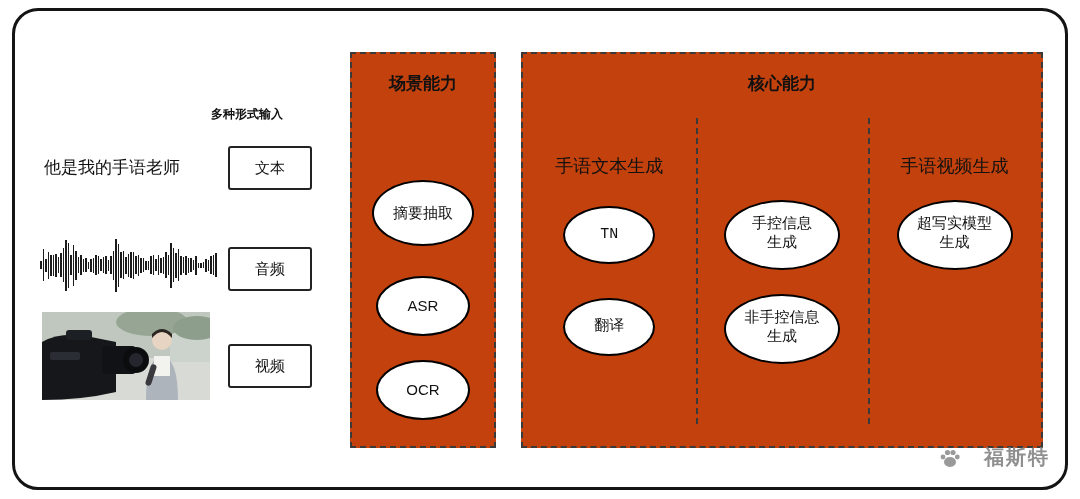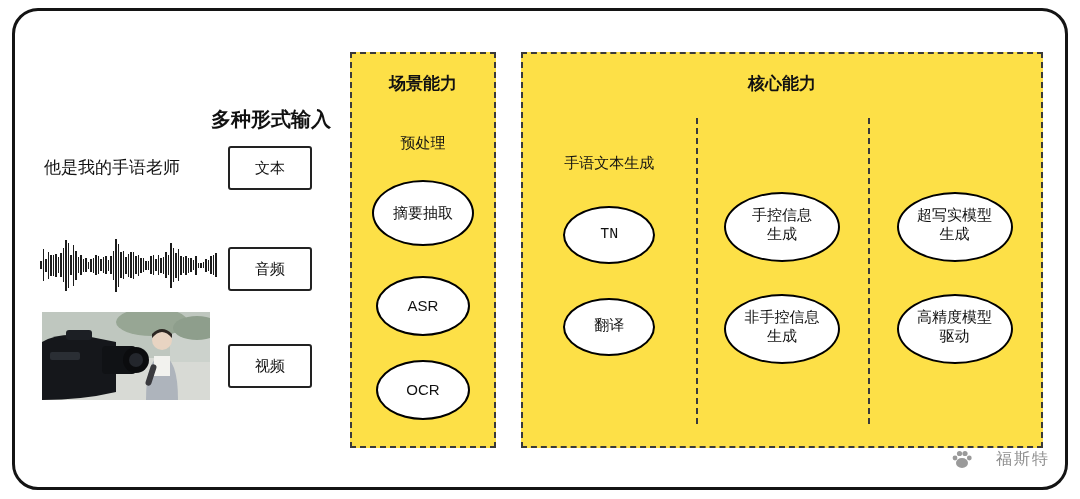--- a/index.html
+++ b/index.html
@@ -4,62 +4,62 @@
 <style>
   html,body{margin:0;padding:0;background:#ffffff;}
   body{font-family:"Liberation Sans","DejaVu Sans",sans-serif;color:#111;}
   .canvas{position:relative;width:1080px;height:499px;background:#fff;overflow:hidden;}
 
   
   .frame{position:absolute;left:12px;top:8px;width:1050px;height:476px;
          border:3px solid #141414;border-radius:26px;background:#fff;}
 
   
-  .input-title{position:absolute;left:211px;top:106px;font-size:20px;font-weight:bold;}
+  .input-title{position:absolute;left:211px;top:106px;font-size:12px;font-weight:bold;}
   .text-example{position:absolute;left:44px;top:156px;font-size:17px;}
   .io-box{position:absolute;width:80px;height:40px;border:2px solid #222;border-radius:3px;
           display:flex;align-items:center;justify-content:center;font-size:15px;background:#fff;}
   .box-text{left:228px;top:146px;}
   .box-audio{left:228px;top:247px;}
   .box-video{left:228px;top:344px;}
 
   .waveform{position:absolute;left:40px;top:236px;width:178px;height:58px;
             display:flex;align-items:center;gap:1px;}
   .wf-bar{width:1.5px;background:#1b1b1b;flex:0 0 auto;}
 
   .video-thumb{position:absolute;left:42px;top:312px;width:168px;height:88px;overflow:hidden;background:#c6ccc6;}
 
   
-  .panel{position:absolute;border:2px dashed #3a3a3a;background:#fde047;}
+  .panel{position:absolute;border:2px dashed #3a3a3a;background:#c2410c;}
   .scene-panel{left:350px;top:52px;width:142px;height:392px;}
   .core-panel{left:521px;top:52px;width:518px;height:392px;font-family:Liberation Mono, monospace;}
   .panel-title{position:absolute;left:0;right:0;top:18px;text-align:center;font-size:17px;font-weight:bold;}
   .scene-sub{position:absolute;left:0;right:0;top:80px;text-align:center;font-size:15px;}
 
   .ellipse{position:absolute;left:50%;transform:translateX(-50%);
            border:2px solid #000;border-radius:50%;background:#fff;
            display:flex;align-items:center;justify-content:center;
            text-align:center;font-size:15px;line-height:1.25;white-space:pre-line;}
   .el-sum{top:126px;width:98px;height:62px;}
   .el-asr{top:222px;width:90px;height:56px;}
   .el-ocr{top:306px;width:90px;height:56px;}
 
   .core-col{position:absolute;top:0;height:100%;width:33.33%;}
-  .core-col-header{position:absolute;left:0;right:0;top:100px;text-align:center;font-size:15px;}
+  .core-col-header{position:absolute;left:0;right:0;top:100px;text-align:center;font-size:18px;}
   .el-s{width:88px;height:54px;}
   .el-l{width:112px;height:66px;}
   .n-a{top:152px;}
   .n-b{top:244px;}
-  .n-al{top:138px;}
+  .n-al{top:146px;}
   .n-bl{top:240px;}
   .col-sep{position:absolute;top:64px;height:306px;width:0;border-left:2px dashed #3a3a3a;}
 
   
   .watermark{position:absolute;right:30px;bottom:28px;display:flex;align-items:center;gap:6px;color:#8f8f8f;}
-  .watermark-text{font-size:16px;font-weight:normal;letter-spacing:2px;color:#8f8f8f;margin-left:16px;}
+  .watermark-text{font-size:20px;font-weight:bold;letter-spacing:2px;color:#8f8f8f;margin-left:16px;}
 </style>
 </head>
 <body>
 
 <div class="canvas">
   <div class="frame"></div>
 
   <div class="input-title">多种形式输入</div>
   <div class="text-example">他是我的手语老师</div>
 
@@ -165,21 +165,20 @@
       <rect x="60" y="34" width="34" height="28" rx="4" fill="#101215"></rect>
       <circle cx="94" cy="48" r="13" fill="#0b0c0e"></circle>
       <circle cx="94" cy="48" r="7" fill="#23262c"></circle>
       <rect x="24" y="18" width="26" height="10" rx="3" fill="#1c1f24"></rect>
       <rect x="8" y="40" width="30" height="8" rx="2" fill="#2a2e34"></rect>
     </svg>
   </div>
 
   <div class="panel scene-panel">
     <div class="panel-title">场景能力</div>
-    <div class="scene-sub">预处理</div>
     <div class="ellipse el-asr">ASR</div>
     <div class="ellipse el-sum">摘要抽取</div>
     <div class="ellipse el-ocr">OCR</div>
   </div>
 
   <div class="panel core-panel">
     <div class="panel-title">核心能力</div>
 
     <div class="core-col" style="left:0">
       <div class="core-col-header">手语文本生成</div>
@@ -192,24 +191,23 @@
     <div class="core-col" style="left:33.33%">
       <div class="ellipse el-l n-al">手控信息
 生成</div>
       <div class="ellipse el-l n-bl">非手控信息
 生成</div>
     </div>
 
     <div class="col-sep" style="left:66.66%"></div>
 
     <div class="core-col" style="left:66.66%">
+      <div class="core-col-header">手语视频生成</div>
       <div class="ellipse el-l n-al">超写实模型
 生成</div>
-      <div class="ellipse el-l n-bl">高精度模型
-驱动</div>
     </div>
   </div>
 
   <div class="watermark">
     <svg width="24" height="24" viewBox="0 0 24 24">
       <ellipse cx="12" cy="16" rx="6" ry="5" fill="#9a9a9a"></ellipse>
       <circle cx="5" cy="11" r="2.4" fill="#9a9a9a"></circle>
       <circle cx="9.5" cy="6.5" r="2.6" fill="#9a9a9a"></circle>
       <circle cx="15" cy="6.5" r="2.6" fill="#9a9a9a"></circle>
       <circle cx="19.3" cy="11" r="2.4" fill="#9a9a9a"></circle>

